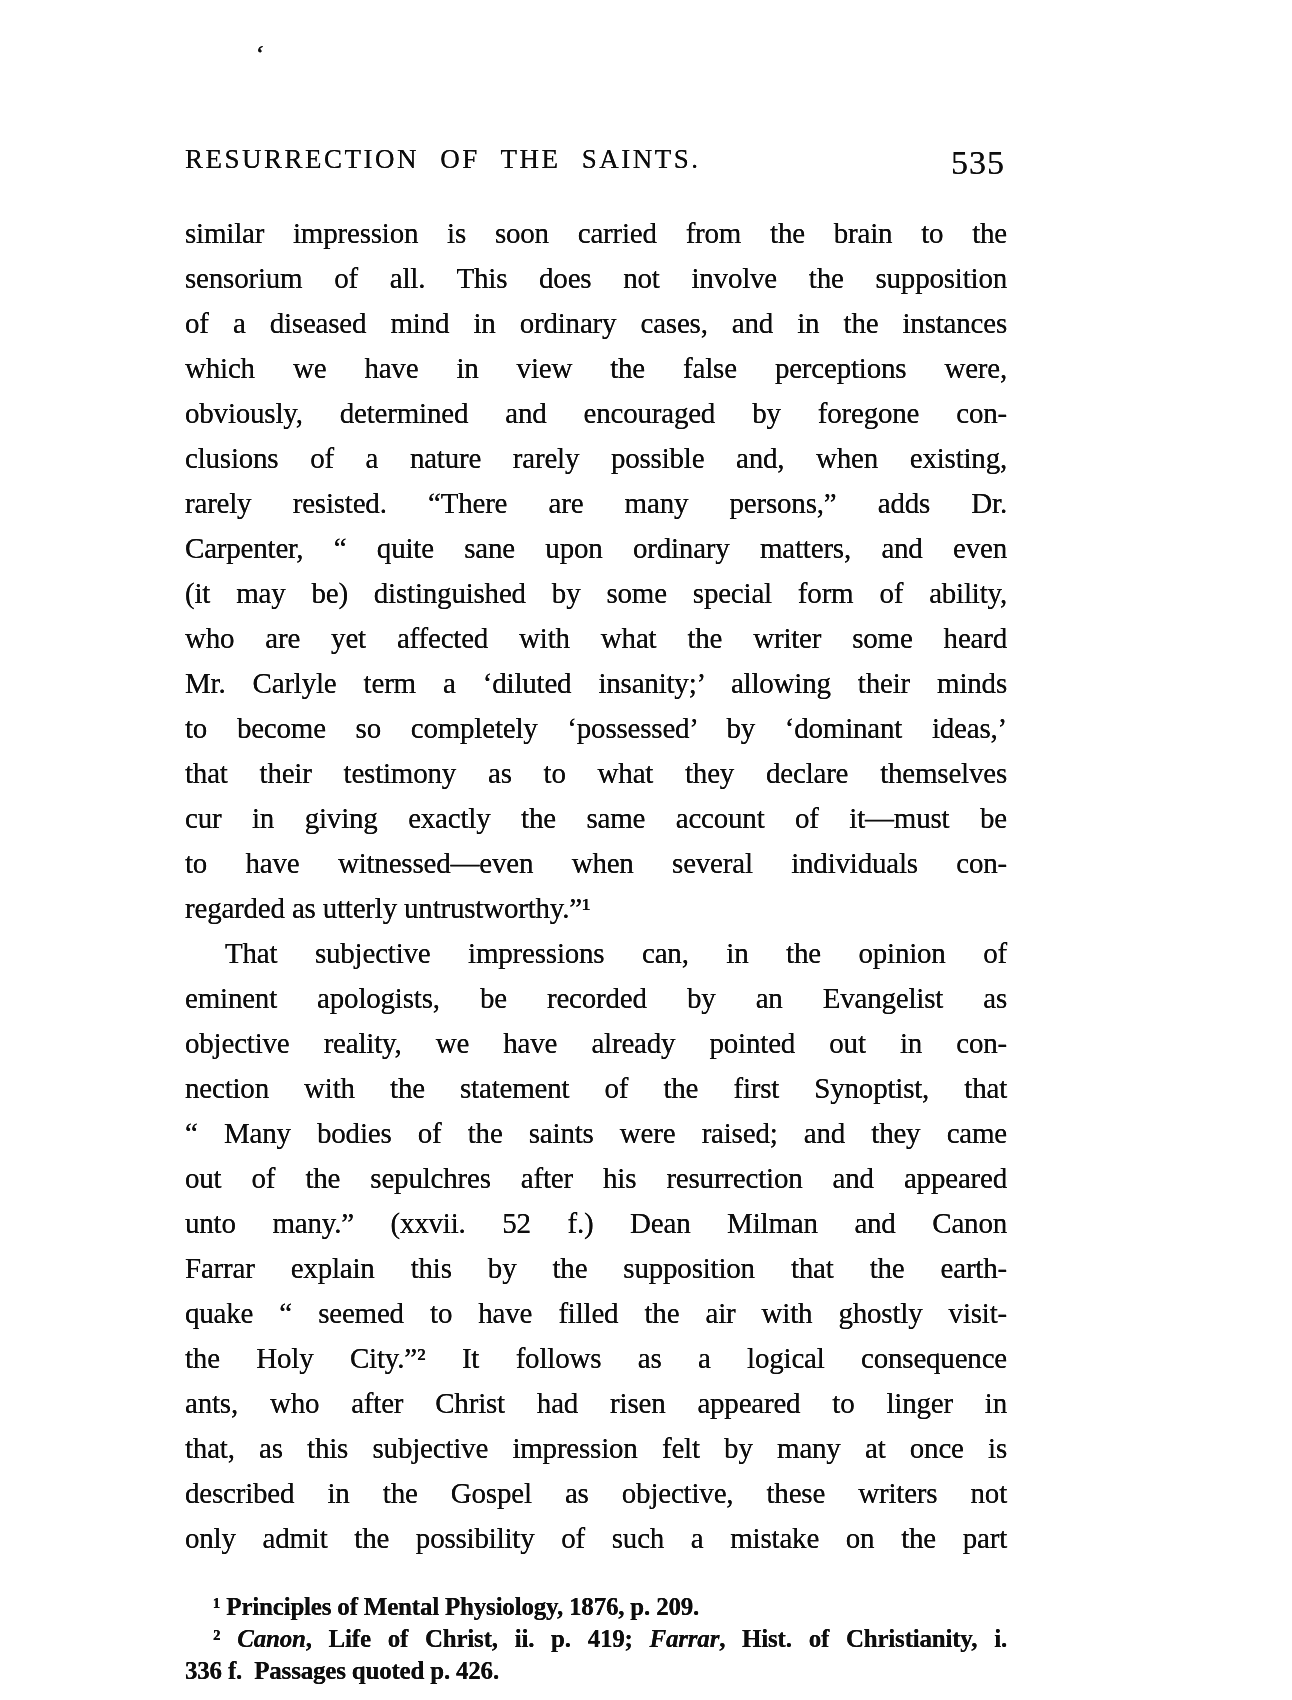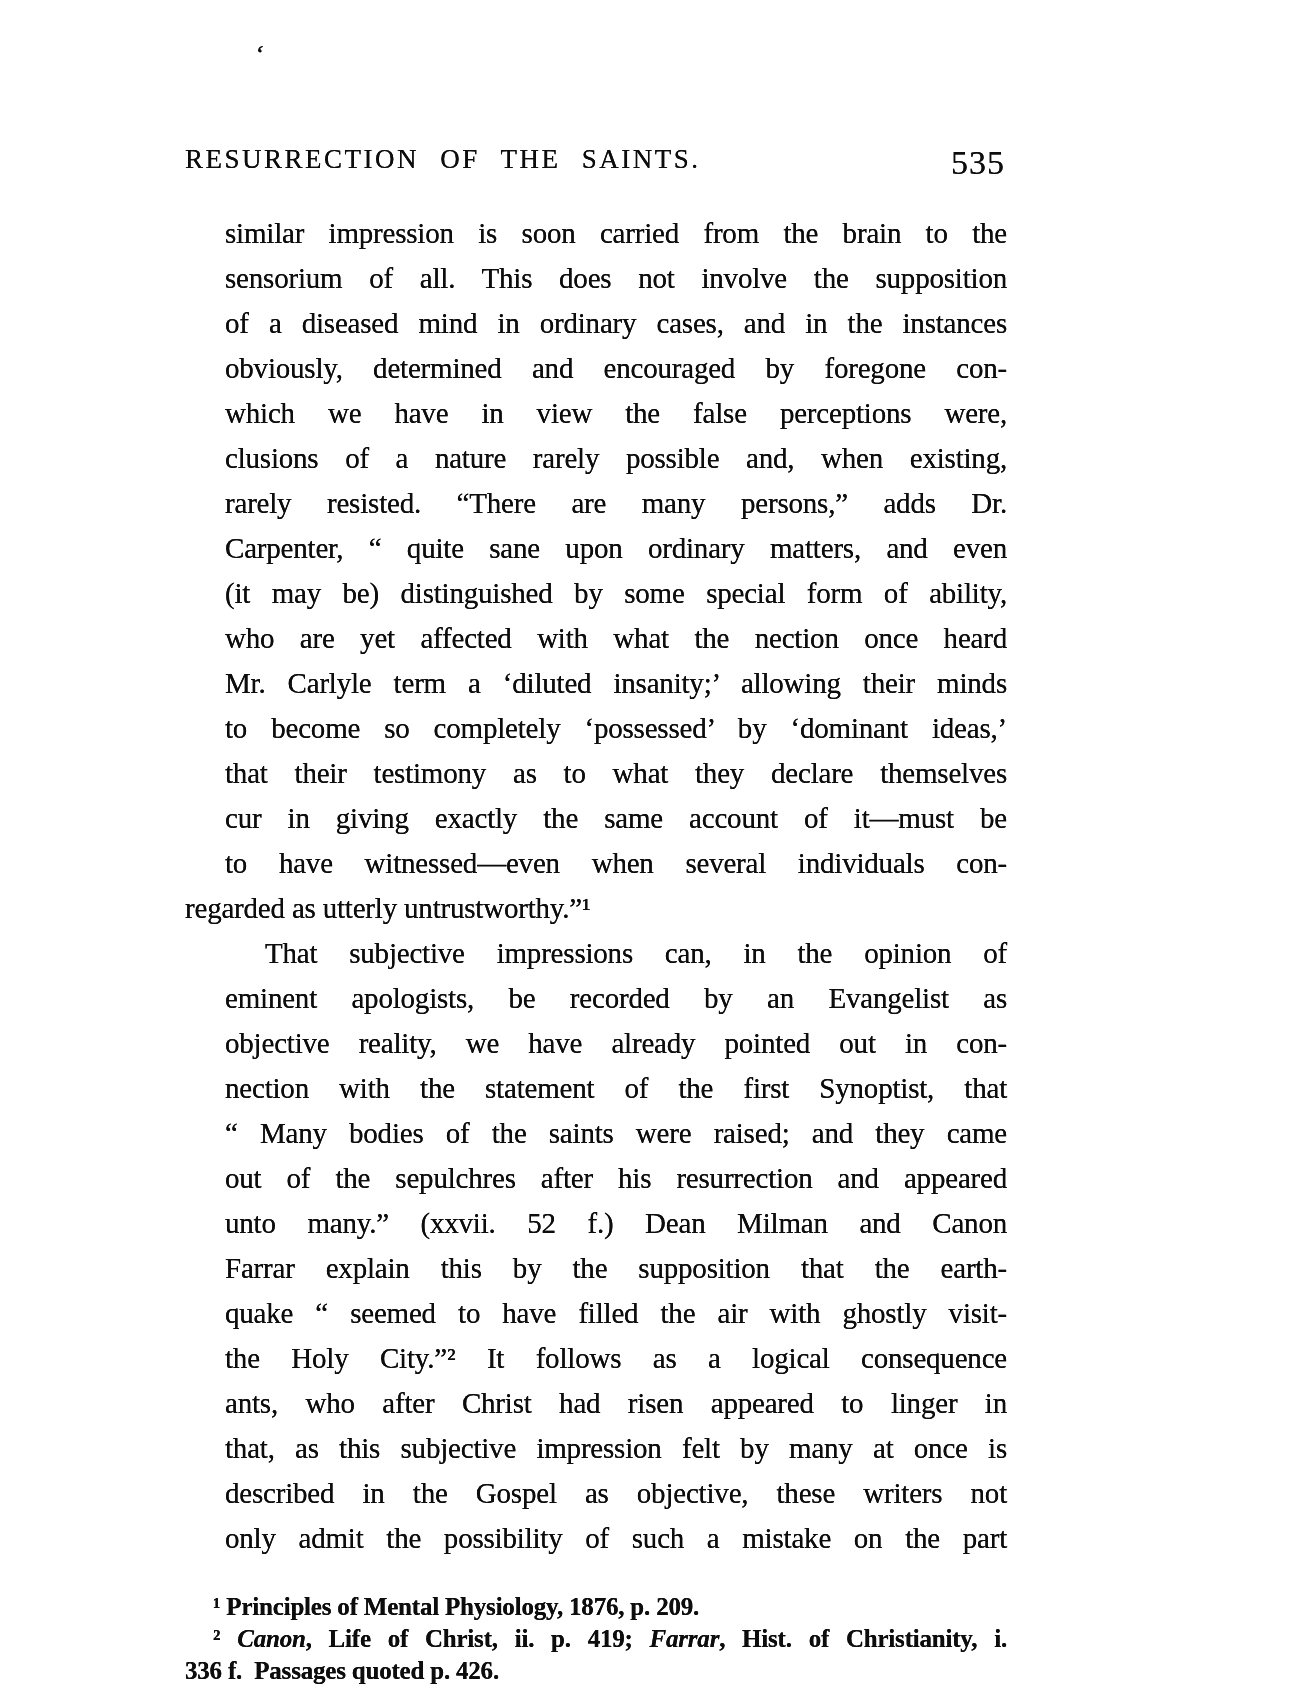--- a/index.html
+++ b/index.html
@@ -38,21 +38,21 @@
   .body-text {
     position: absolute;
     left: 185px;
     top: 211px;
     width: 822px;
     font-size: 29px;
     line-height: 45px;
     letter-spacing: -0.2px;
   }
   .line { min-height: 45px; }
-  .line.j { text-align: justify; text-align-last: justify; margin-left: 40px; }
+  .line.j { text-align: justify; text-align-last: justify; }
   .line.ind { text-indent: 40px; }
   .footnotes {
     position: absolute;
     left: 185px;
     top: 1591px;
     width: 822px;
     font-size: 25px;
     line-height: 32px;
     letter-spacing: -0.2px;
   }
@@ -77,27 +77,27 @@
 
   <div class="header">
     <div class="header-title">RESURRECTION OF THE SAINTS.</div>
     <div class="page-number">535</div>
   </div>
 
   <div class="body-text">
       <div class="line j">similar impression is soon carried from the brain to the</div>
       <div class="line j">sensorium of all.  This does not involve the supposition</div>
       <div class="line j">of a diseased mind in ordinary cases, and in the instances</div>
+      <div class="line j">which we have in view the false perceptions were,</div>
       <div class="line j">obviously, determined and encouraged by foregone con-</div>
-      <div class="line j">which we have in view the false perceptions were,</div>
       <div class="line j">clusions of a nature rarely possible and, when existing,</div>
       <div class="line j">rarely resisted.  “There are many persons,” adds Dr.</div>
       <div class="line j">Carpenter, “ quite sane upon ordinary matters, and even</div>
       <div class="line j">(it may be) distinguished by some special form of ability,</div>
-      <div class="line j">who are yet affected with what the nection once heard</div>
+      <div class="line j">who are yet affected with what the writer some heard</div>
       <div class="line j">Mr. Carlyle term a ‘diluted insanity;’ allowing their minds</div>
       <div class="line j">to become so completely ‘possessed’ by ‘dominant ideas,’</div>
       <div class="line j">that their testimony as to what they declare themselves</div>
       <div class="line j">cur in giving exactly the same account of it—must be</div>
       <div class="line j">to have witnessed—even when several individuals con-</div>
       <div class="line">regarded as utterly untrustworthy.”¹</div>
       <div class="line j ind">That subjective impressions can, in the opinion of</div>
       <div class="line j">eminent apologists, be recorded by an Evangelist as</div>
       <div class="line j">objective reality, we have already pointed out in con-</div>
       <div class="line j">nection with the statement of the first Synoptist, that</div>

